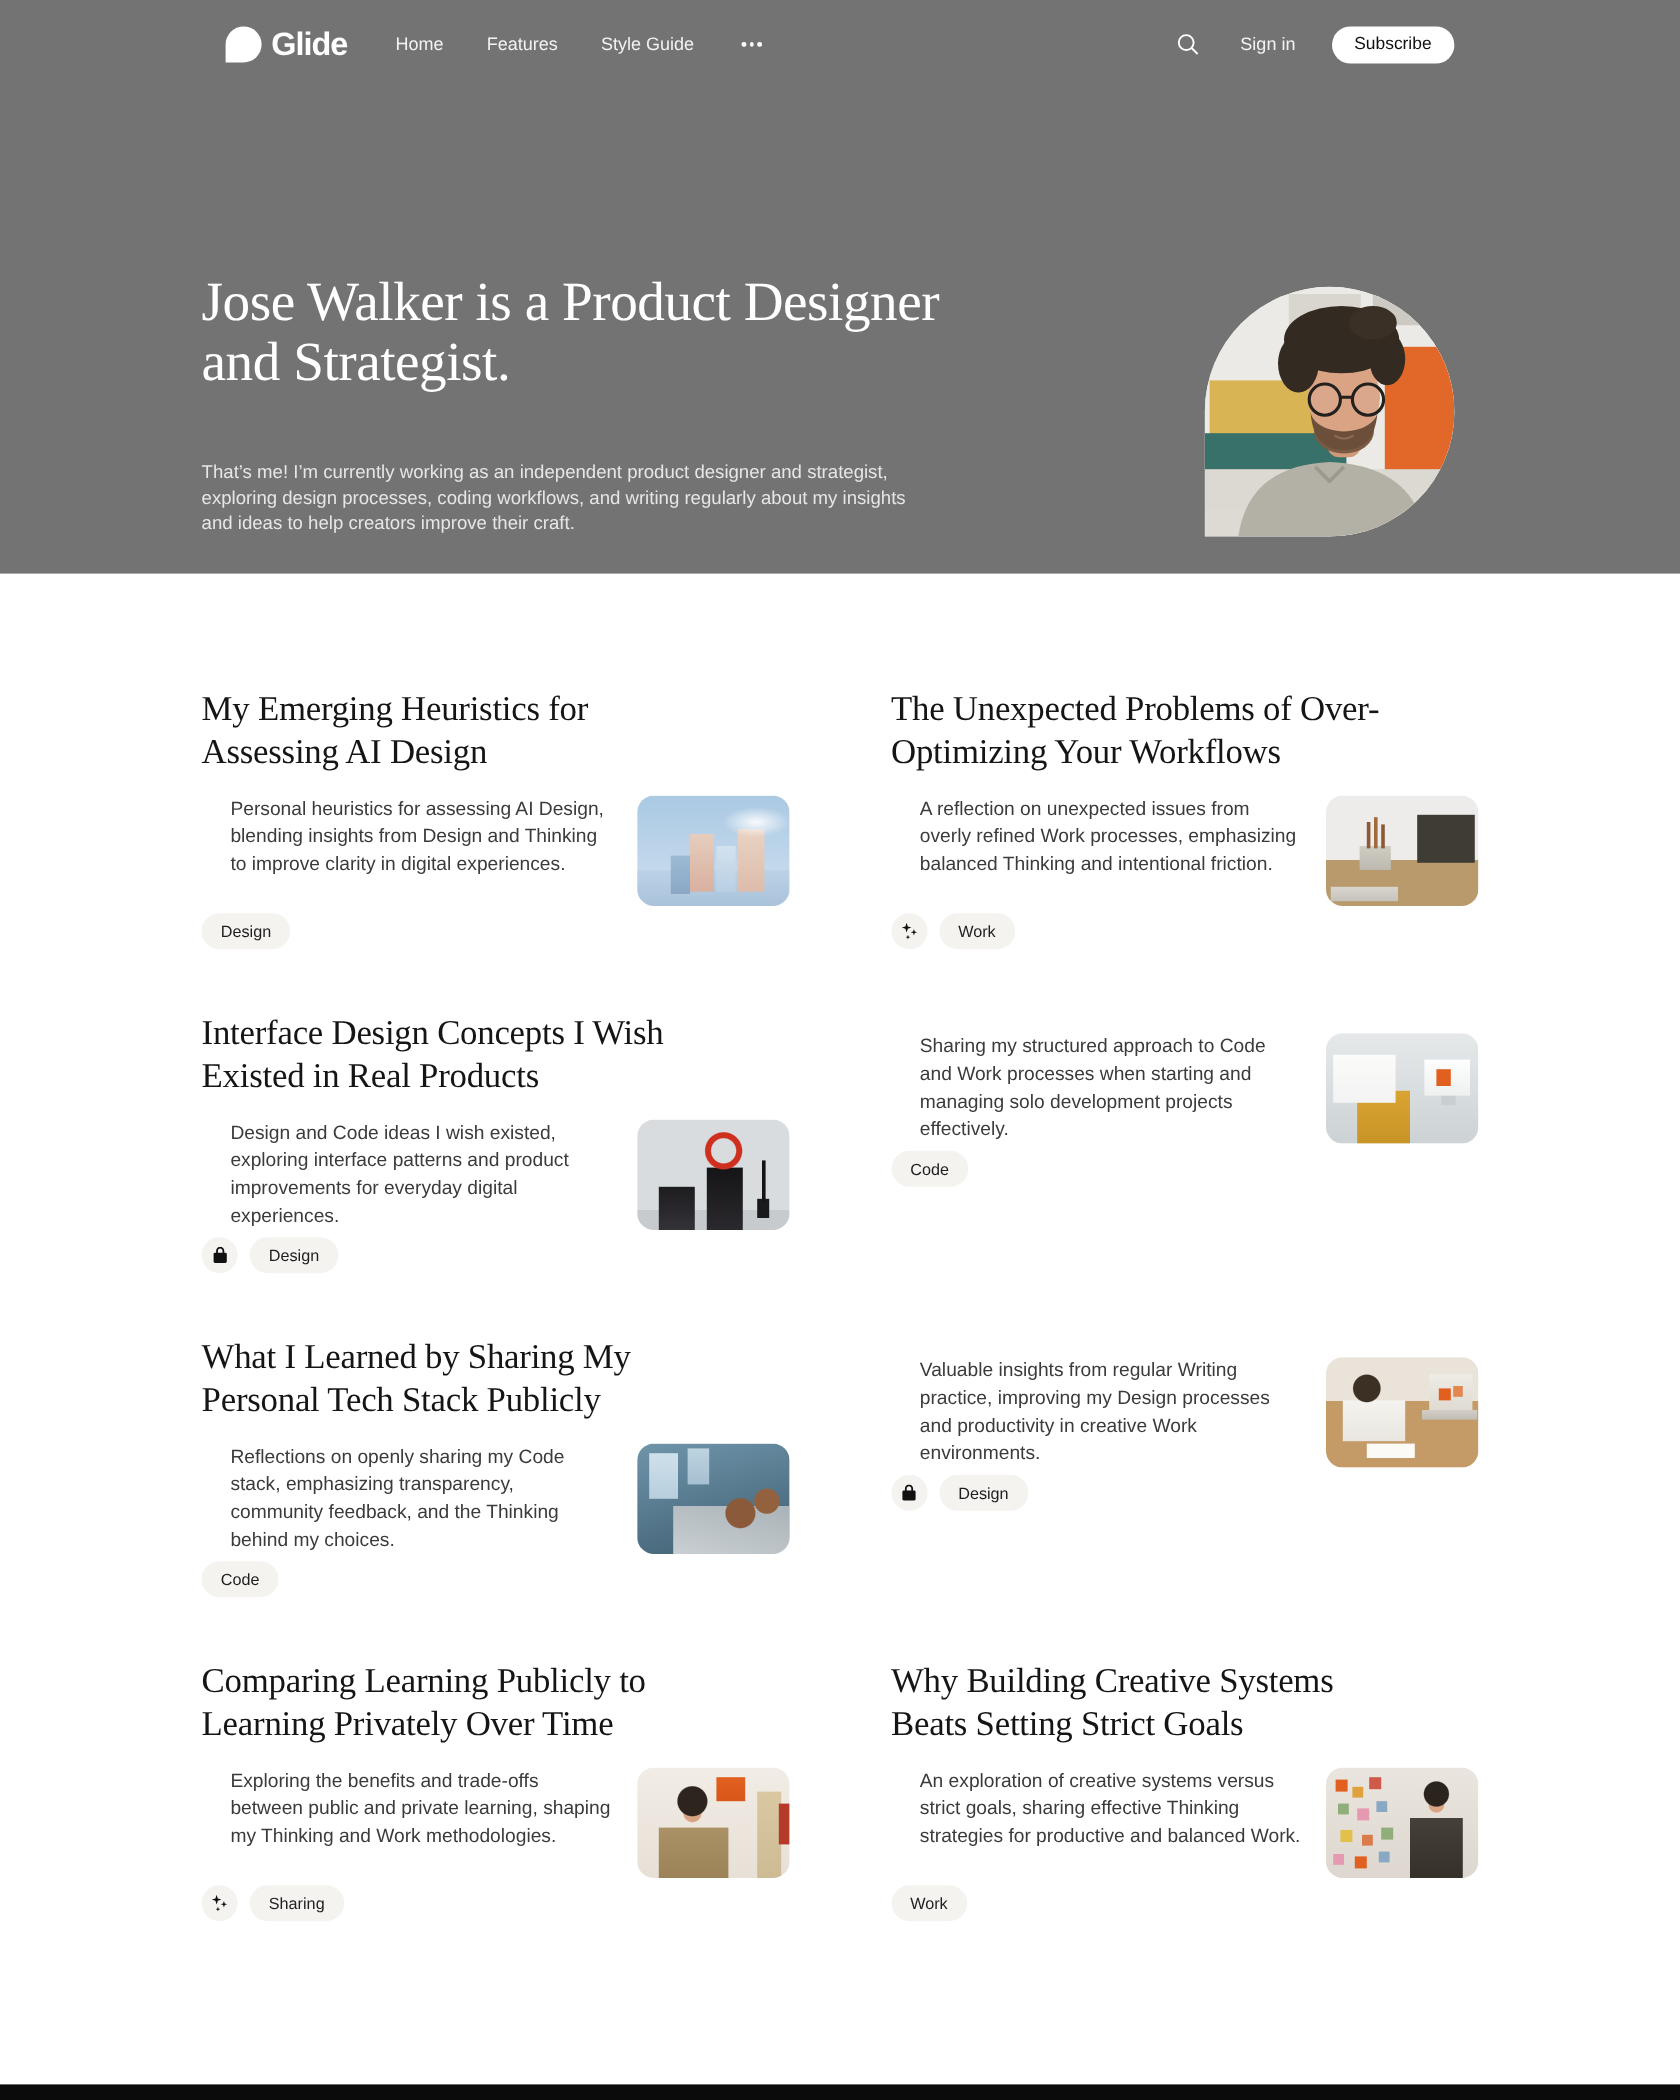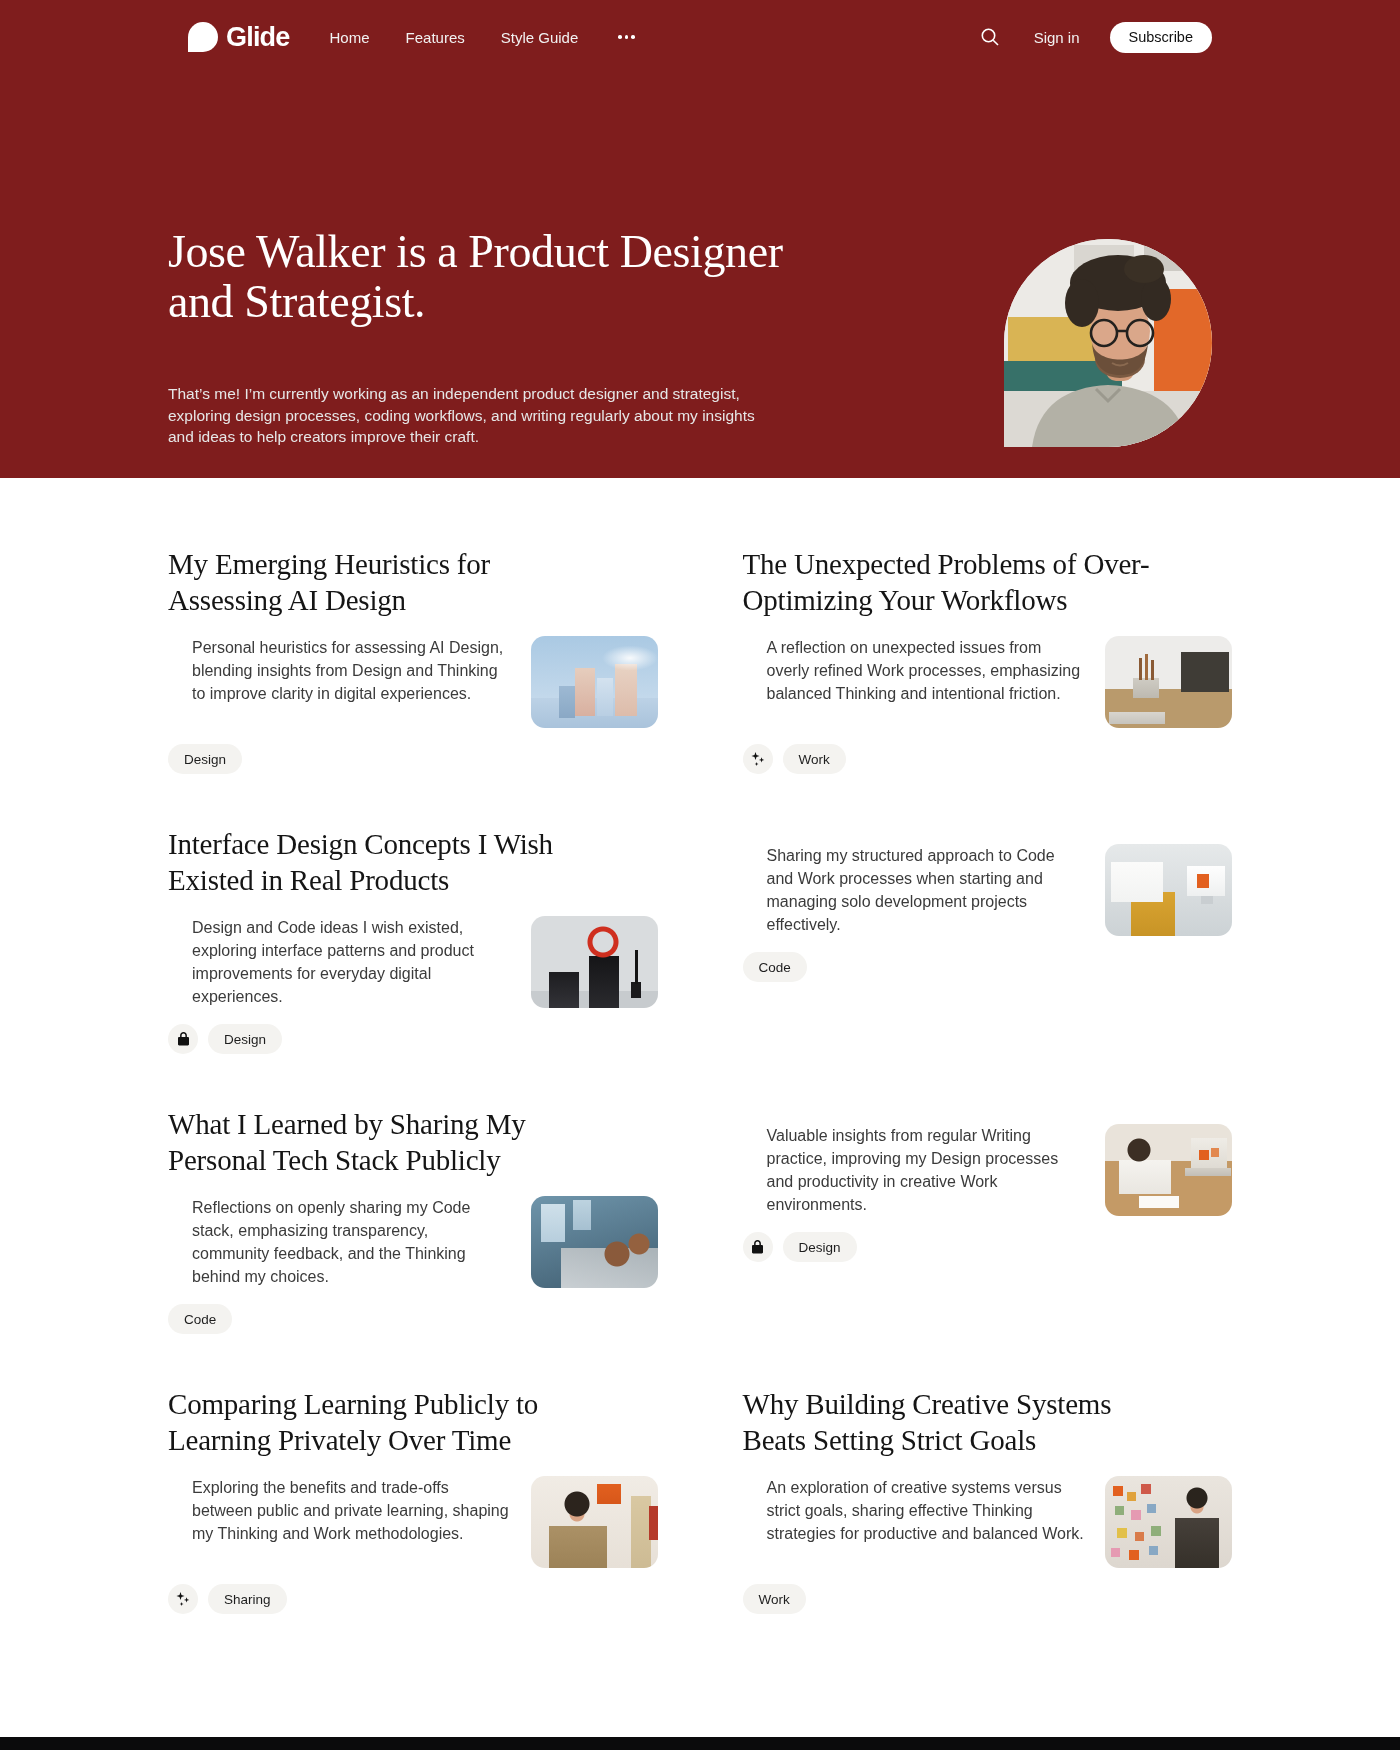--- a/index.html
+++ b/index.html
@@ -5,21 +5,21 @@
   html,body{margin:0;padding:0;}
   body{
     width:1400px;height:1750px;position:relative;overflow:hidden;
     background:#ffffff;
     font-family:"Liberation Sans","DejaVu Sans",sans-serif;
     -webkit-font-smoothing:antialiased;
   }
   .container{width:1064px;margin:0 auto;}
 
   
-  .dark-block{background:#7f1d1d;color:#fff;height:478px;box-sizing:border-box;}
+  .dark-block{background:#737373;color:#fff;height:478px;box-sizing:border-box;}
   .site-header{height:74px;display:flex;align-items:center;padding:0 20px;box-sizing:border-box;}
   .logo{display:flex;align-items:center;gap:8px;cursor:pointer;}
   .logo-mark{width:30px;height:30px;background:#fff;border-radius:50% 50% 50% 0;}
   .logo-text{font-size:27px;font-weight:700;letter-spacing:-0.8px;color:#fff;}
   .main-nav{display:flex;gap:36px;margin-left:40px;align-items:flex-start;}
   .main-nav a{color:#f2f2f2;font-size:15px;text-decoration:none;}
   .more-btn{margin-left:34px;display:flex;gap:3px;align-items:center;background:none;border:none;cursor:pointer;padding:6px;}
   .more-btn i{width:3.5px;height:3.5px;border-radius:50%;background:#fff;display:block;}
   .header-right{margin-left:auto;display:flex;align-items:center;gap:30px;}
   .search-btn{background:none;border:none;cursor:pointer;display:flex;padding:4px;}
@@ -33,32 +33,32 @@
     font-family:"Liberation Serif","DejaVu Serif",serif;
     font-size:46px;line-height:50px;font-weight:500;letter-spacing:-0.4px;color:#ffffff;
   }
   .hero-desc{margin:56px 0 0 0;max-width:600px;font-size:15.5px;line-height:21.5px;color:#e6e6e6;}
   .hero-photo{
     flex:none;width:208px;height:208px;margin:12px 20px 0 0;
     border-radius:104px 104px 104px 0;overflow:hidden;background:#eceae6;
   }
 
   
-  .main-area{padding-top:68px;}
+  .main-area{padding-top:95px;}
   .posts-grid{display:grid;grid-template-columns:1fr 1fr;column-gap:85px;row-gap:52px;}
   .post-card{cursor:pointer;}
   .post-title{
     margin:0;max-width:432px;
     font-family:"Liberation Serif","DejaVu Serif",serif;
     font-size:29px;line-height:36px;font-weight:500;letter-spacing:-0.2px;color:#151515;
   }
   .post-body{display:flex;margin-top:18px;margin-left:24px;}
   .post-desc{margin:0;width:318px;font-size:16px;line-height:23px;color:#3b3b3b;}
   .post-thumb{flex:none;width:127px;height:92px;margin-left:auto;border-radius:14px;overflow:hidden;}
-  .post-tags{display:flex;align-items:center;gap:10px;margin-top:16px;}
+  .post-tags{display:flex;align-items:center;gap:10px;margin-top:6px;}
   .tag-pill{height:30px;padding:0 16px;display:inline-flex;align-items:center;border-radius:999px;
     background:#f4f3f0;font-size:13.5px;color:#1e1e1e;}
   .icon-pill{flex:none;width:30px;height:30px;border-radius:50%;background:#f4f3f0;
     display:inline-flex;align-items:center;justify-content:center;}
 
   
   .thumb-1{background:
     radial-gradient(40px 18px at 78% 24%, rgba(255,255,255,.9), rgba(255,255,255,0) 70%) no-repeat,
     linear-gradient(#e6cdbd,#d8b0a0) 44px 32px/20px 48px no-repeat,
     linear-gradient(#d3e2ef,#b9cfe3) 66px 42px/16px 38px no-repeat,

